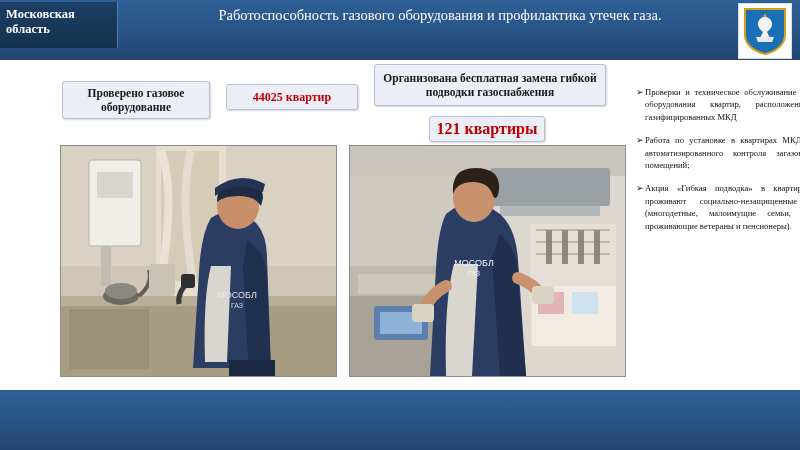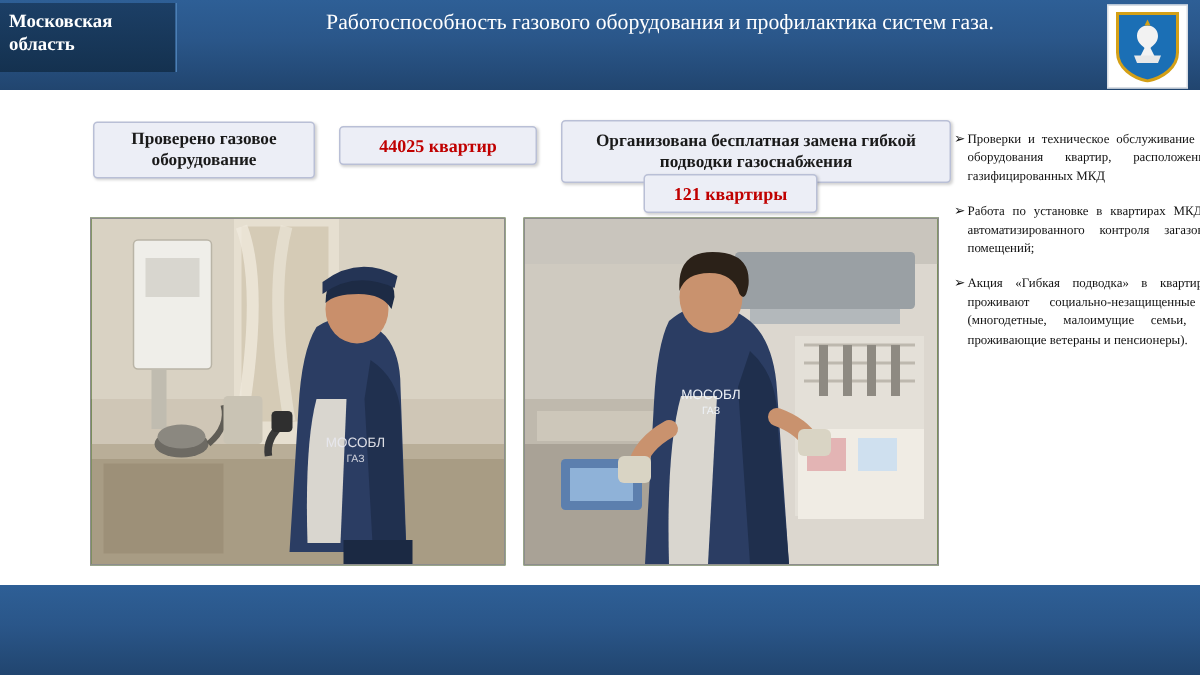--- a/index.html
+++ b/index.html
@@ -99,31 +99,31 @@
   }
   #box-checked-value {
     left: 182px; top: 24px;
     width: 132px; height: 26px;
     font-size: 12px;
     color: #c00000;
     background: #eceef6;
     text-align: right;
   }
   #box-replacement {
-    left: 330px; top: 20px;
-    width: 260px; height: 42px;
+    left: 330px; top: 4px;
+    width: 232px; height: 42px;
     font-size: 11.5px;
     line-height: 14px;
     padding: 2px 5px;
     text-align: center;
   }
   #box-replacement-value {
     left: 385px; top: 56px;
     width: 116px; height: 26px;
-    font-size: 12px;
+    font-size: 16px;
     color: #c00000;
   }
   
   .photo {
     position: absolute;
     border: 1px solid #8d8d8d;
     overflow: hidden;
     background: #4d7c0f;
   }
   #photo-left {
@@ -166,21 +166,21 @@
     background: linear-gradient(180deg, #2e5f96 0%, #2a5689 45%, #21456f 100%);
   }
 </style>
 </head>
 <body>
 
 <div class="slide">
 
   <div class="header">
     <div class="region-badge">Московская область</div>
-    <div class="header-title">Работоспособность газового  оборудования и профилактика систем газа.</div>
+    <div class="header-title">Работоспособность газового  оборудования и профилактика утечек газа.</div>
 
     <div class="coat">
       <svg class="coat-inner" viewBox="0 0 44 48">
         <path d="M2 2 H42 V28 C42 38 32 45 22 47 C12 45 2 38 2 28 Z" fill="#1b6fb5" stroke="#d4a017" stroke-width="2"></path>
         <path d="M22 10 c-4 0 -7 3 -7 7 0 4 3 6 5 8 l-4 8 h12 l-4 -8 c2 -2 5 -4 5 -8 0 -4 -3 -7 -7 -7 z" fill="#f2f2f2"></path>
         <path d="M13 30 h18 l-2 5 h-14 z" fill="#e8e8e8"></path>
         <path d="M22 6 l2 4 h-4 z" fill="#d4a017"></path>
       </svg>
     </div>
   </div>

